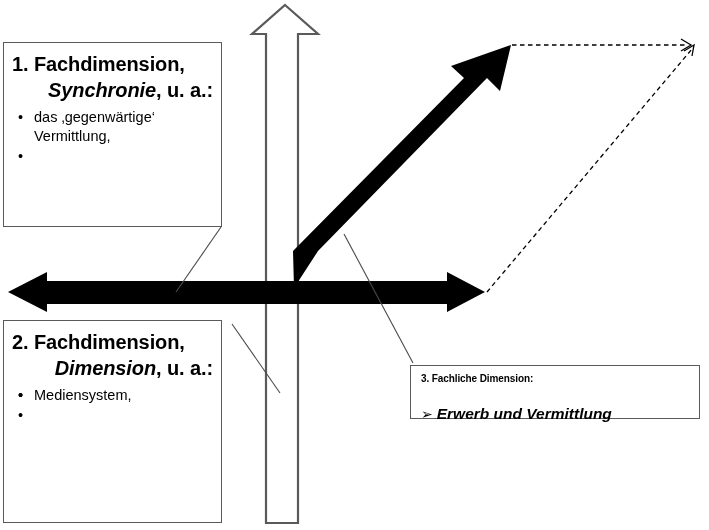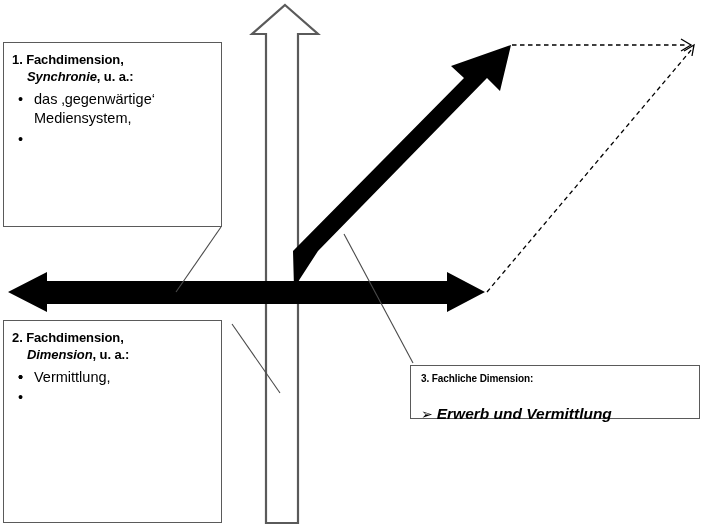--- a/index.html
+++ b/index.html
@@ -30,29 +30,29 @@
     background: #ffffff;
     border: 1px solid #5a5a5a;
     box-sizing: border-box;
     z-index: 5;
   }
   #box1 { left: 3px;   top: 42px;  width: 219px; height: 185px; padding: 9px 8px 0 8px; }
   #box2 { left: 3px;   top: 320px; width: 219px; height: 203px; padding: 9px 8px 0 8px; }
   #box3 { left: 410px; top: 365px; width: 290px; height: 54px;  padding: 6px 10px 0 10px; }
 
   .bx-title {
-    font-size: 13px;
+    font-size: 20px;
     font-weight: bold;
     color: #000000;
     line-height: 1.28;
     letter-spacing: -0.1px;
   }
   .bx-title .idx { font-style: normal; }
   .bx-title .term { font-style: italic; }
-  .title-l2 { padding-left: 15px; display: block; }
+  .title-l2 { padding-left: 15px; display: block; text-align: right; }
 
   ul.bullets {
     list-style: none;
     margin: 5px 0 0 0;
     padding: 0;
   }
   ul.bullets > li {
     position: relative;
     padding-left: 22px;
     font-size: 14.5px;
@@ -122,42 +122,42 @@
   <div class="txtbox" id="box1">
     <div class="bx-title">
       <span class="idx">1. Fachdimension,</span>
       <span class="title-l2">
         <span class="term">Synchronie</span><span class="idx">, u. a.:</span>
       </span>
     </div>
     <ul class="bullets">
       <li>
         <span class="bdot">•</span>
-        <span>das ‚gegenwärtige‘ Mediensystem,</span>
+        <span>das ‚gegenwärtige‘ Vermittlung,</span>
       </li>
       <li>
         <span class="bdot">•</span>
       </li>
     </ul>
   </div>
 
   <div class="txtbox" id="box2">
     <div class="bx-title">
       <span class="idx">2. Fachdimension,</span>
       <span class="title-l2">
         <span class="term">Dimension</span><span class="idx">, u. a.:</span>
       </span>
     </div>
     <ul class="bullets">
       <li>
         <span class="bdot">•</span>
       </li>
       <li>
         <span class="bdot">•</span>
-        <span>Vermittlung,</span>
+        <span>Mediensystem,</span>
       </li>
       <li>
         <span class="bdot">•</span>
       </li>
     </ul>
   </div>
 
   <div class="txtbox" id="box3">
     <div class="b3-line1">3. Fachliche Dimension:</div>
     <span class="b3-line2"><span class="arrowdot">➢</span><span>Erwerb und Vermittlung</span></span>

